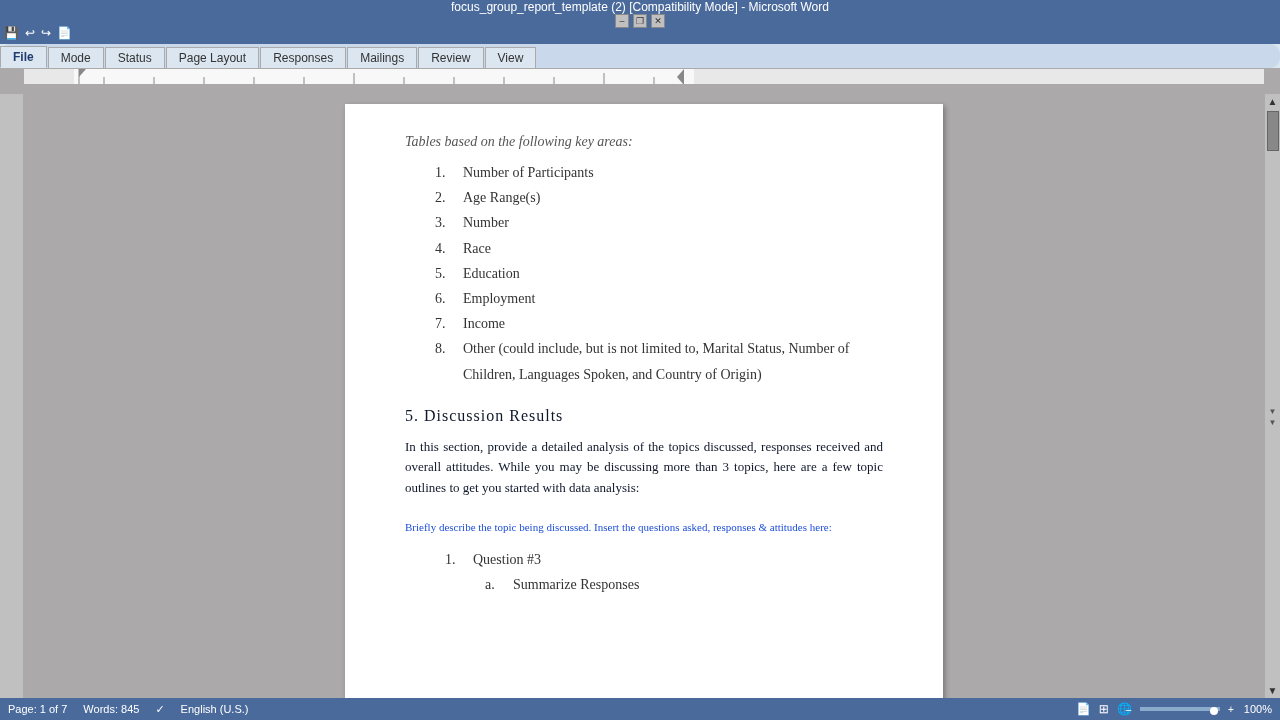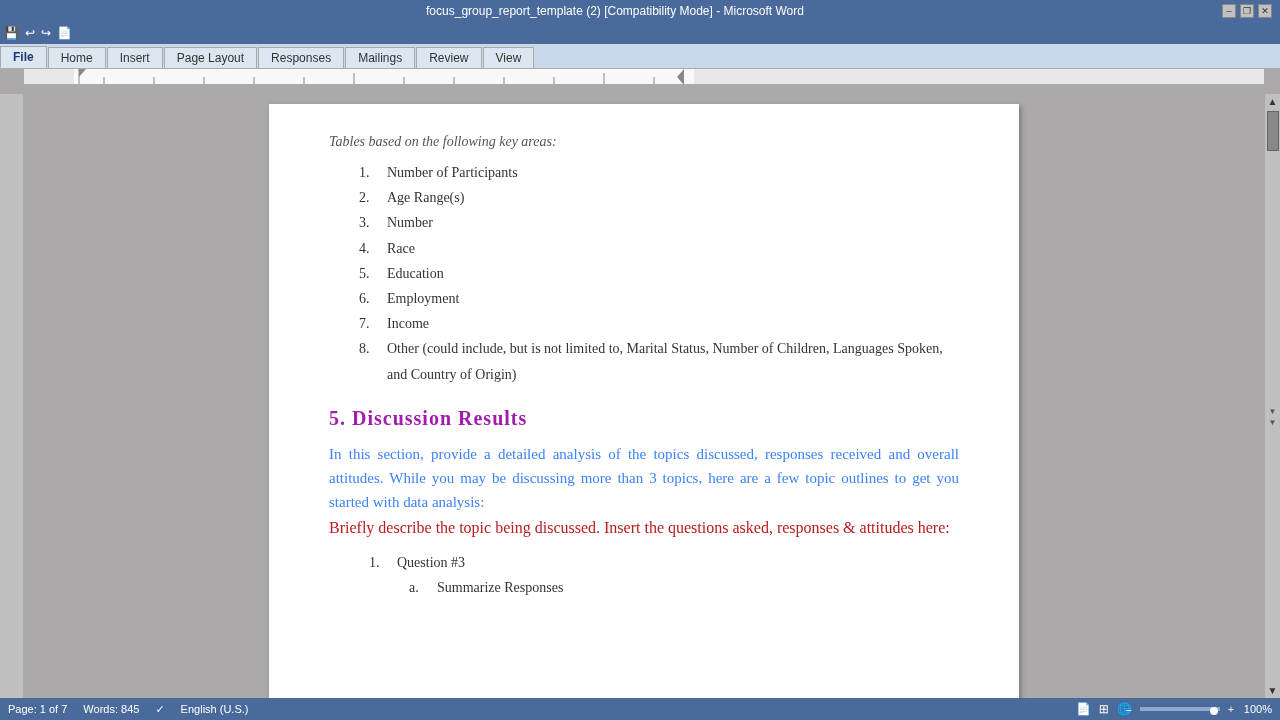--- a/index.html
+++ b/index.html
@@ -9,36 +9,38 @@
     .title-bar {
       background: #4a6a9c;
       height: 22px;
       display: flex;
       align-items: center;
       justify-content: space-between;
       padding: 0 8px;
       color: white;
       font-size: 12px;
       font-family: Arial, sans-serif;
+      flex-direction: column;
     }
     .title-bar-text { flex: 1; text-align: center; }
     .title-bar-controls { display: flex; gap: 4px; }
     .title-btn { width: 14px; height: 14px; background: #c0c0c0; border: 1px solid #888; font-size: 9px; display: flex; align-items: center; justify-content: center; cursor: pointer; color: #333; font-family: Arial; }
 
     
     .ribbon-container {
       background: #dce6f0;
       border-bottom: 1px solid #aaa;
     }
     .ribbon-tabs {
       display: flex;
       background: #c9d8ea;
       height: 24px;
       align-items: flex-end;
       padding-left: 0;
+      border-radius: 10px;
     }
     .ribbon-tab {
       padding: 3px 12px;
       font-size: 12px;
       font-family: Arial, sans-serif;
       cursor: pointer;
       border-top: 1px solid #aaa;
       border-left: 1px solid #aaa;
       border-right: 1px solid #aaa;
       background: #dce6f0;
@@ -113,21 +115,21 @@
       bottom: 22px;
       background: #aba9a9;
       overflow: hidden;
       display: flex;
       justify-content: center;
       padding-top: 10px;
     }
 
     .page {
       background: white;
-      width: 750px;
+      width: 598px;
       min-height: 600px;
       padding: 30px 60px 30px 60px;
       box-shadow: 2px 2px 5px rgba(0,0,0,0.3);
       position: relative;
     }
 
     .intro-text {
       font-size: 14px;
       color: #555;
       margin-bottom: 10px;
@@ -142,46 +144,46 @@
     .numbered-list li {
       font-size: 14px;
       color: #333;
       line-height: 1.8;
       display: flex;
       gap: 8px;
     }
     .list-num { min-width: 20px; }
 
     .section-heading {
-      font-size: 20px;
-      color: #a21caf;
-      font-weight: bold;
+      font-size: 16px;
+      color: #0f172a;
+      font-weight: normal;
       margin: 20px 0 12px 0;
       letter-spacing: 1px;
       text-align: justify;
     }
 
     .section-text {
-      font-size: 15px;
-      color: #3b82f6;
+      font-size: 13px;
+      color: #0f172a;
       line-height: 1.6;
       text-align: justify;
-      margin-bottom: 1px;
+      margin-bottom: 20px;
     }
 
     .sub-heading {
       font-size: 15px;
       font-weight: bold;
       color: #333;
       margin: 14px 0 8px 0;
     }
 
     .sub-text {
-      font-size: 16px;
-      color: #b91c1c;
+      font-size: 11px;
+      color: #1d4ed8;
       line-height: 1.6;
       text-align: justify;
       margin-bottom: 10px;
     }
 
     .nested-list {
       list-style: none;
       margin: 0 0 0 40px;
       padding: 0;
     }
@@ -260,22 +262,22 @@
 <div class="quick-access" style="height:22px; background:#4a6a9c; display:flex; align-items:center; padding:0 4px; gap:6px;">
   <span class="qa-icon">💾</span>
   <span class="qa-icon">↩</span>
   <span class="qa-icon">↪</span>
   <span class="qa-icon">📄</span>
 </div>
 
 <div class="ribbon-container">
   <div class="ribbon-tabs">
     <div class="ribbon-tab active">File</div>
-    <div class="ribbon-tab">Home</div>
-    <div class="ribbon-tab">Insert</div>
+    <div class="ribbon-tab">Mode</div>
+    <div class="ribbon-tab">Status</div>
     <div class="ribbon-tab">Page Layout</div>
     <div class="ribbon-tab">Responses</div>
     <div class="ribbon-tab">Mailings</div>
     <div class="ribbon-tab">Review</div>
     <div class="ribbon-tab">View</div>
   </div>
 </div>
 
 <div style="display:flex; background:#c0c0c0; height:16px; margin-left:24px; margin-right:16px; border-bottom:1px solid #aaa;">
   <div style="flex:1; background:#f0f0f0; position:relative; overflow:hidden;">

